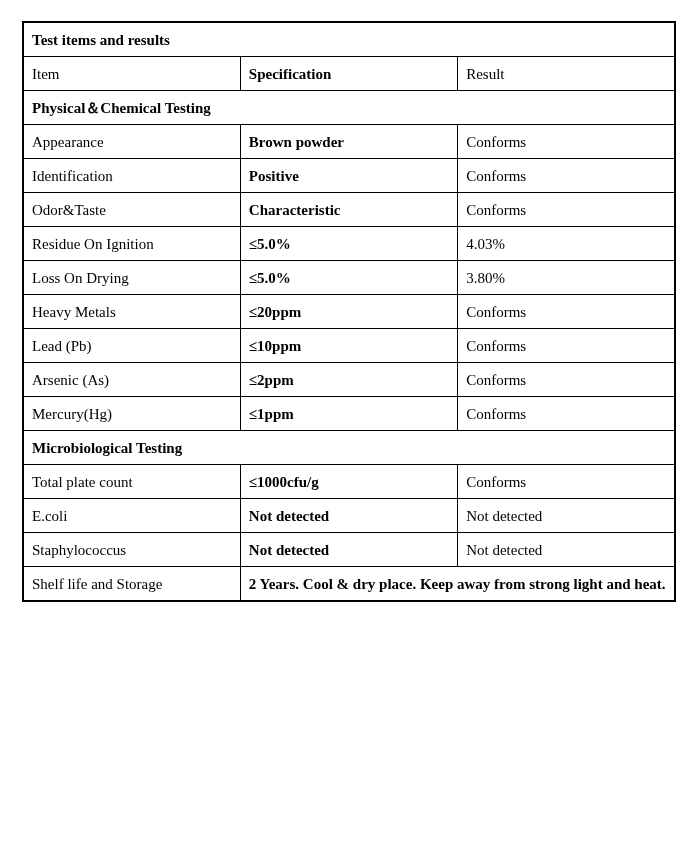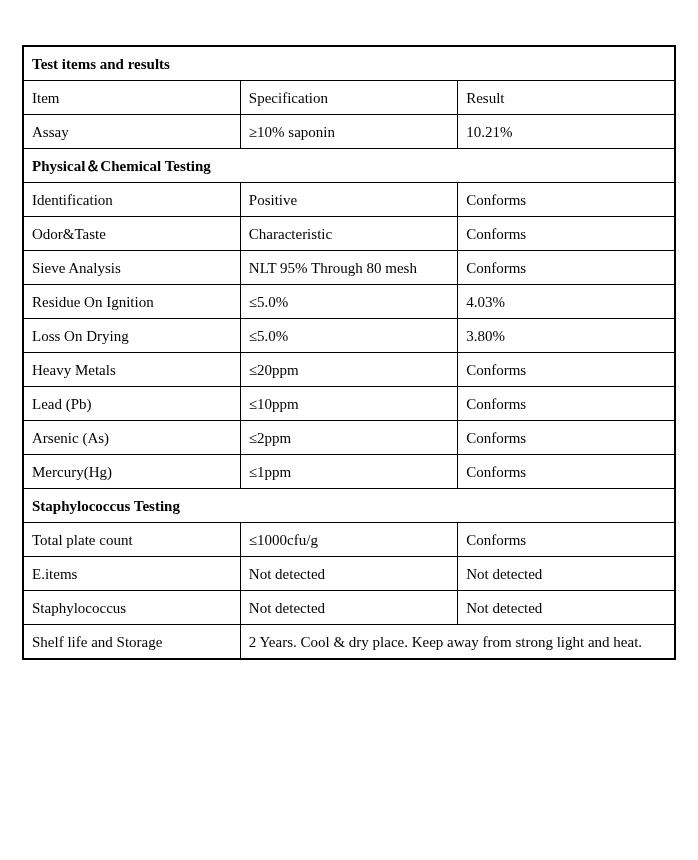--- a/index.html
+++ b/index.html
@@ -8,40 +8,39 @@
     background: #ffffff;
   }
   body {
     width: 698px;
     height: 860px;
     font-family: "Liberation Serif", serif;
     color: #000000;
   }
   .page {
     padding: 21px 22px;
-    margin-top: 24px;
   }
   table.coa {
     border-collapse: collapse;
     table-layout: fixed;
     width: 654px;
     border: 2px solid #000000;
   }
   table.coa td {
     border: 1px solid #000000;
     height: 33px;
     padding: 0 8px;
     font-size: 15px;
     line-height: 1.2;
     vertical-align: middle;
     overflow: hidden;
     white-space: nowrap;
   }
   td.c0 { width: 163px; }
-  td.c1 { width: 325px; }
+  td.c1 { width: 325px; font-weight: bold; }
   td.c2 { width: 166px; }
   td.section-title,
   td.section-header {
     font-weight: bold;
   }
 </style>
 </head>
 <body>
 
 <div class="page">
@@ -49,41 +48,36 @@
     <tbody>
       <tr>
         <td colspan="3" class="section-title">Test items and results</td>
       </tr>
       <tr>
         <td class="c0">Item</td>
         <td class="c1">Specification</td>
         <td class="c2">Result</td>
       </tr>
 
-    <tr>
-          <td class="c0">Assay</td>
-          <td class="c1">≥10% saponin</td>
-          <td class="c2">10.21%</td>
+        <tr>
+          <td class="section-header" colspan="3">Physical＆Chemical Testing</td>
         </tr>
         <tr>
-          <td class="section-header" colspan="3">Physical＆Chemical Testing</td>
+          <td class="c0">Appearance</td>
+          <td class="c1">Brown powder</td>
+          <td class="c2">Conforms</td>
         </tr>
         <tr>
           <td class="c0">Identification</td>
           <td class="c1">Positive</td>
           <td class="c2">Conforms</td>
         </tr>
         <tr>
           <td class="c0">Odor&amp;Taste</td>
           <td class="c1">Characteristic</td>
-          <td class="c2">Conforms</td>
-        </tr>
-        <tr>
-          <td class="c0">Sieve Analysis</td>
-          <td class="c1">NLT 95% Through 80 mesh</td>
           <td class="c2">Conforms</td>
         </tr>
         <tr>
           <td class="c0">Residue On Ignition</td>
           <td class="c1">≤5.0%</td>
           <td class="c2">4.03%</td>
         </tr>
         <tr>
           <td class="c0">Loss On Drying</td>
           <td class="c1">≤5.0%</td>
@@ -103,29 +97,29 @@
           <td class="c0">Arsenic (As)</td>
           <td class="c1">≤2ppm</td>
           <td class="c2">Conforms</td>
         </tr>
         <tr>
           <td class="c0">Mercury(Hg)</td>
           <td class="c1">≤1ppm</td>
           <td class="c2">Conforms</td>
         </tr>
         <tr>
-          <td class="section-header" colspan="3">Staphylococcus Testing</td>
+          <td class="section-header" colspan="3">Microbiological Testing</td>
         </tr>
         <tr>
           <td class="c0">Total plate count</td>
           <td class="c1">≤1000cfu/g</td>
           <td class="c2">Conforms</td>
         </tr>
         <tr>
-          <td class="c0">E.items</td>
+          <td class="c0">E.coli</td>
           <td class="c1">Not detected</td>
           <td class="c2">Not detected</td>
         </tr>
         <tr>
           <td class="c0">Staphylococcus</td>
           <td class="c1">Not detected</td>
           <td class="c2">Not detected</td>
         </tr>
         <tr>
           <td class="c0">Shelf life and Storage</td>

